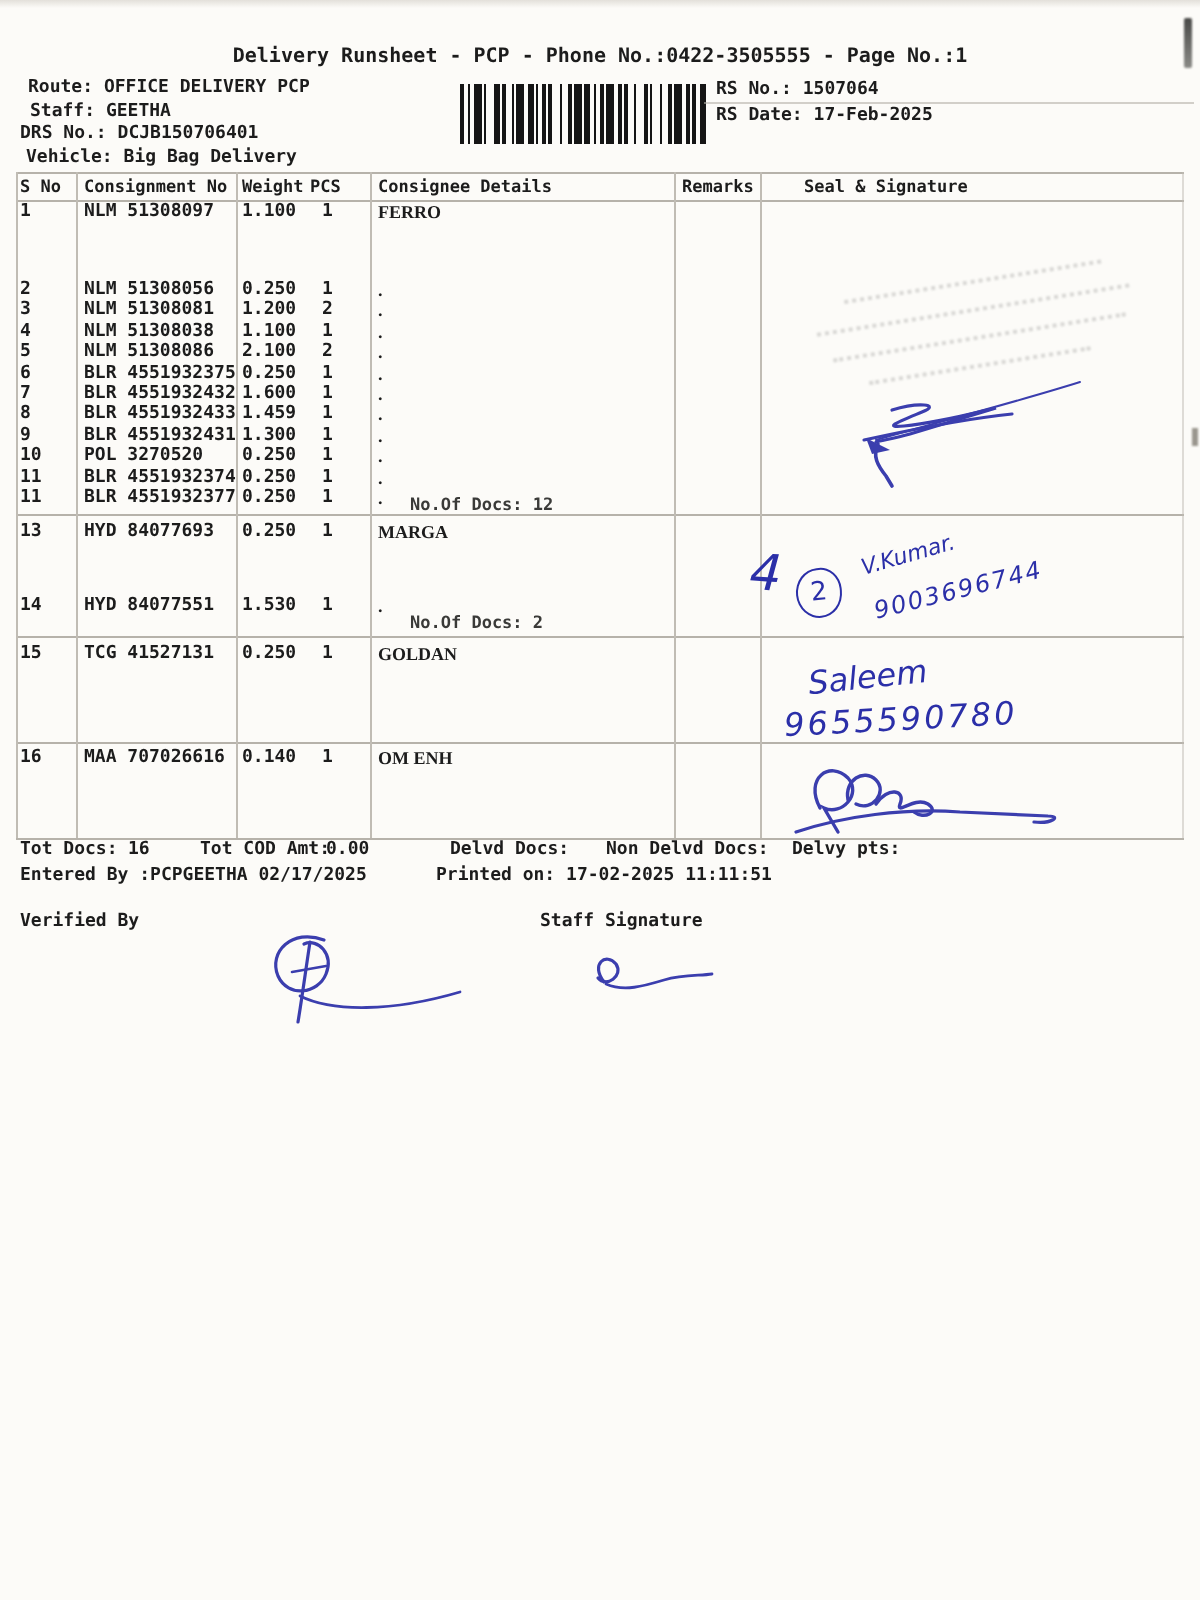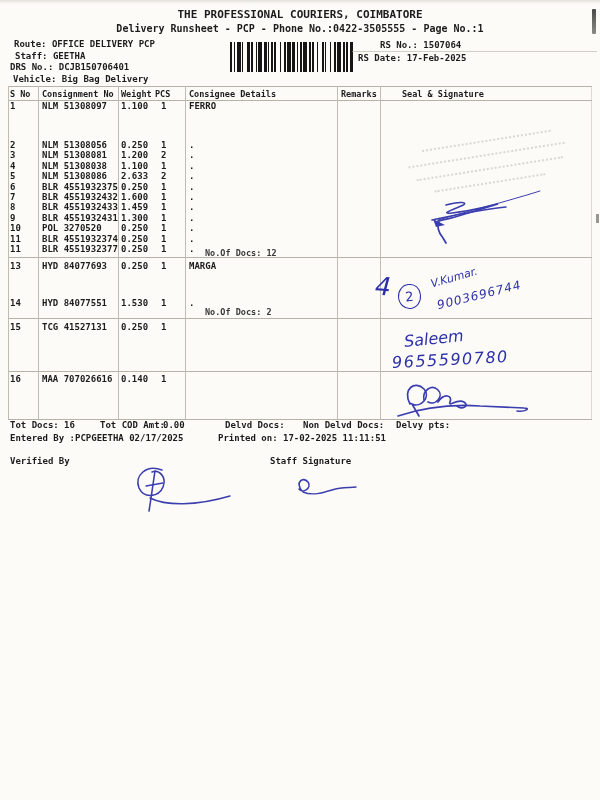--- a/index.html
+++ b/index.html
@@ -18,21 +18,21 @@
   .t85{font-size:8.5px;line-height:10px;}
   .center{left:0;width:600px;text-align:center;}
   .hline{position:absolute;height:1px;background:#b6b2aa;}
   .vline{position:absolute;width:1px;background:#c0bcb4;}
   
   .trow{position:absolute;left:8px;width:584px;display:flex;font-weight:bold;font-size:9px;line-height:10.4px;white-space:pre;}
   .c-sno{width:30px;padding-left:2px;box-sizing:border-box;flex:0 0 auto;}
   .c-con{width:80px;padding-left:4px;box-sizing:border-box;flex:0 0 auto;}
   .c-wt{width:39px;padding-left:3px;box-sizing:border-box;flex:0 0 auto;}
   .c-pcs{width:28px;padding-left:4px;box-sizing:border-box;flex:0 0 auto;}
-  .c-cons{flex:1 1 auto;padding-left:4px;box-sizing:border-box;}
+  .c-cons{flex:1 1 auto;padding-left:4px;box-sizing:border-box;font-family:Liberation Serif, serif;}
   .note{position:absolute;font-weight:bold;font-size:8.5px;color:#3a3a38;}
   
   .barcode{position:absolute;left:230px;top:42px;width:125px;height:30px;display:flex;align-items:stretch;}
   .bc-bar{background:#151515;height:100%;}
   .bc-space{background:transparent;height:100%;}
   
   .stamp{position:absolute;left:398px;top:128px;width:180px;height:85px;transform:rotate(-9deg);opacity:.32;filter:blur(.6px);}
   .stamp div{border-bottom:2px dotted #8d8d8b;height:12px;}
   
   .hand{position:absolute;color:#2b2fa8;font-family:"DejaVu Sans","Liberation Sans",sans-serif;font-style:italic;font-weight:normal;white-space:pre;}
@@ -45,21 +45,20 @@
 </style>
 </head>
 <body>
 
 <div class="doc">
 
   <div class="edge-top"></div>
   <div class="artifact1"></div>
   <div class="artifact2"></div>
 
-  <div class="abs mono t11 center" style="top:8px">THE PROFESSIONAL COURIERS, COIMBATORE</div>
   <div class="abs mono t10 center" style="top:23px">Delivery Runsheet - PCP - Phone No.:0422-3505555 - Page No.:1</div>
 
   <div class="abs mono t9" style="left:14px;top:39px"><span>Route:</span> <span>OFFICE DELIVERY PCP</span></div>
   <div class="abs mono t9" style="left:15px;top:50.5px"><span>Staff:</span> <span>GEETHA</span></div>
   <div class="abs mono t9" style="left:10px;top:62px"><span>DRS No.:</span> <span>DCJB150706401</span></div>
   <div class="abs mono t9" style="left:13px;top:73.5px"><span>Vehicle:</span> <span>Big Bag Delivery</span></div>
 
   <div class="barcode">
       <span class="bc-bar" style="width: 2.45098px;"></span>
       <span class="bc-space" style="width: 1.22549px;"></span>
@@ -116,21 +115,21 @@
       <span class="bc-bar" style="width: 3.67647px;"></span>
       <span class="bc-space" style="width: 2.45098px;"></span>
       <span class="bc-bar" style="width: 1.22549px;"></span>
       <span class="bc-space" style="width: 1.22549px;"></span>
       <span class="bc-bar" style="width: 2.45098px;"></span>
       <span class="bc-space" style="width: 1.22549px;"></span>
       <span class="bc-bar" style="width: 3.67647px;"></span>
       <span class="bc-space" style="width: 1.22549px;"></span>
     </div>
 
-  <div class="abs mono t9" style="left:380px;top:40px"><span>RS No.:</span> <span>1507064</span></div>
+  <div class="abs mono t9" style="left:358px;top:40px"><span>RS No.:</span> <span>1507064</span></div>
   <div class="hline" style="left:352px;top:51px;width:245px;opacity:.6"></div>
   <div class="abs mono t9" style="left:358px;top:53px"><span>RS Date:</span> <span>17-Feb-2025</span></div>
 
   <div class="hline" style="left:8px;top:86px;width:584px"></div>
   <div class="hline" style="left:8px;top:99.5px;width:584px"></div>
   <div class="hline" style="left:8px;top:257px;width:584px"></div>
   <div class="hline" style="left:8px;top:318px;width:584px"></div>
   <div class="hline" style="left:8px;top:370.5px;width:584px"></div>
   <div class="hline" style="left:8px;top:419px;width:584px"></div>
   <div class="vline" style="left:8px;top:86px;height:333px"></div>
@@ -146,36 +145,36 @@
   <div class="abs mono t85" style="left:121px;top:88.5px">Weight</div>
   <div class="abs mono t85" style="left:155px;top:88.5px">PCS</div>
   <div class="abs mono t85" style="left:189px;top:88.5px">Consignee Details</div>
   <div class="abs mono t85" style="left:341px;top:88.5px">Remarks</div>
   <div class="abs mono t85" style="left:402px;top:88.5px">Seal &amp; Signature</div>
 
   <div class="trow" style="top:101px"><span class="c-sno">1</span><span class="c-con">NLM 51308097</span><span class="c-wt">1.100</span><span class="c-pcs">1</span><span class="c-cons">FERRO</span></div>
   <div class="trow" style="top:140px"><span class="c-sno">2</span><span class="c-con">NLM 51308056</span><span class="c-wt">0.250</span><span class="c-pcs">1</span><span class="c-cons">.</span></div>
   <div class="trow" style="top:150.4px"><span class="c-sno">3</span><span class="c-con">NLM 51308081</span><span class="c-wt">1.200</span><span class="c-pcs">2</span><span class="c-cons">.</span></div>
   <div class="trow" style="top:160.8px"><span class="c-sno">4</span><span class="c-con">NLM 51308038</span><span class="c-wt">1.100</span><span class="c-pcs">1</span><span class="c-cons">.</span></div>
-  <div class="trow" style="top:171.2px"><span class="c-sno">5</span><span class="c-con">NLM 51308086</span><span class="c-wt">2.633</span><span class="c-pcs">2</span><span class="c-cons">.</span></div>
+  <div class="trow" style="top:171.2px"><span class="c-sno">5</span><span class="c-con">NLM 51308086</span><span class="c-wt">2.100</span><span class="c-pcs">2</span><span class="c-cons">.</span></div>
   <div class="trow" style="top:181.6px"><span class="c-sno">6</span><span class="c-con">BLR 4551932375</span><span class="c-wt">0.250</span><span class="c-pcs">1</span><span class="c-cons">.</span></div>
   <div class="trow" style="top:192px"><span class="c-sno">7</span><span class="c-con">BLR 4551932432</span><span class="c-wt">1.600</span><span class="c-pcs">1</span><span class="c-cons">.</span></div>
   <div class="trow" style="top:202.4px"><span class="c-sno">8</span><span class="c-con">BLR 4551932433</span><span class="c-wt">1.459</span><span class="c-pcs">1</span><span class="c-cons">.</span></div>
   <div class="trow" style="top:212.8px"><span class="c-sno">9</span><span class="c-con">BLR 4551932431</span><span class="c-wt">1.300</span><span class="c-pcs">1</span><span class="c-cons">.</span></div>
   <div class="trow" style="top:223.2px"><span class="c-sno">10</span><span class="c-con">POL 3270520</span><span class="c-wt">0.250</span><span class="c-pcs">1</span><span class="c-cons">.</span></div>
   <div class="trow" style="top:233.6px"><span class="c-sno">11</span><span class="c-con">BLR 4551932374</span><span class="c-wt">0.250</span><span class="c-pcs">1</span><span class="c-cons">.</span></div>
   <div class="trow" style="top:244px"><span class="c-sno">11</span><span class="c-con">BLR 4551932377</span><span class="c-wt">0.250</span><span class="c-pcs">1</span><span class="c-cons">.</span></div>
   <div class="note" style="left:205px;top:247.5px">No.Of Docs: 12</div>
 
   <div class="trow" style="top:261px"><span class="c-sno">13</span><span class="c-con">HYD 84077693</span><span class="c-wt">0.250</span><span class="c-pcs">1</span><span class="c-cons">MARGA</span></div>
   <div class="trow" style="top:298px"><span class="c-sno">14</span><span class="c-con">HYD 84077551</span><span class="c-wt">1.530</span><span class="c-pcs">1</span><span class="c-cons">.</span></div>
   <div class="note" style="left:205px;top:307px">No.Of Docs: 2</div>
 
-  <div class="trow" style="top:321.5px"><span class="c-sno">15</span><span class="c-con">TCG 41527131</span><span class="c-wt">0.250</span><span class="c-pcs">1</span></div>
-  <div class="trow" style="top:374px"><span class="c-sno">16</span><span class="c-con">MAA 707026616</span><span class="c-wt">0.140</span><span class="c-pcs">1</span></div>
+  <div class="trow" style="top:321.5px"><span class="c-sno">15</span><span class="c-con">TCG 41527131</span><span class="c-wt">0.250</span><span class="c-pcs">1</span><span class="c-cons">GOLDAN</span></div>
+  <div class="trow" style="top:374px"><span class="c-sno">16</span><span class="c-con">MAA 707026616</span><span class="c-wt">0.140</span><span class="c-pcs">1</span><span class="c-cons">OM ENH</span></div>
 
   <div class="stamp">
     <div style="width:130px;margin-left:28px"></div>
     <div style="width:158px;margin-left:12px"></div>
     <div style="width:148px;margin-left:18px"></div>
     <div style="width:112px;margin-left:34px"></div>
   </div>
 
   <div class="hand" style="left:375px;top:272px;font-size:25px;transform:rotate(4deg)">4</div>
   <div class="circle2">

